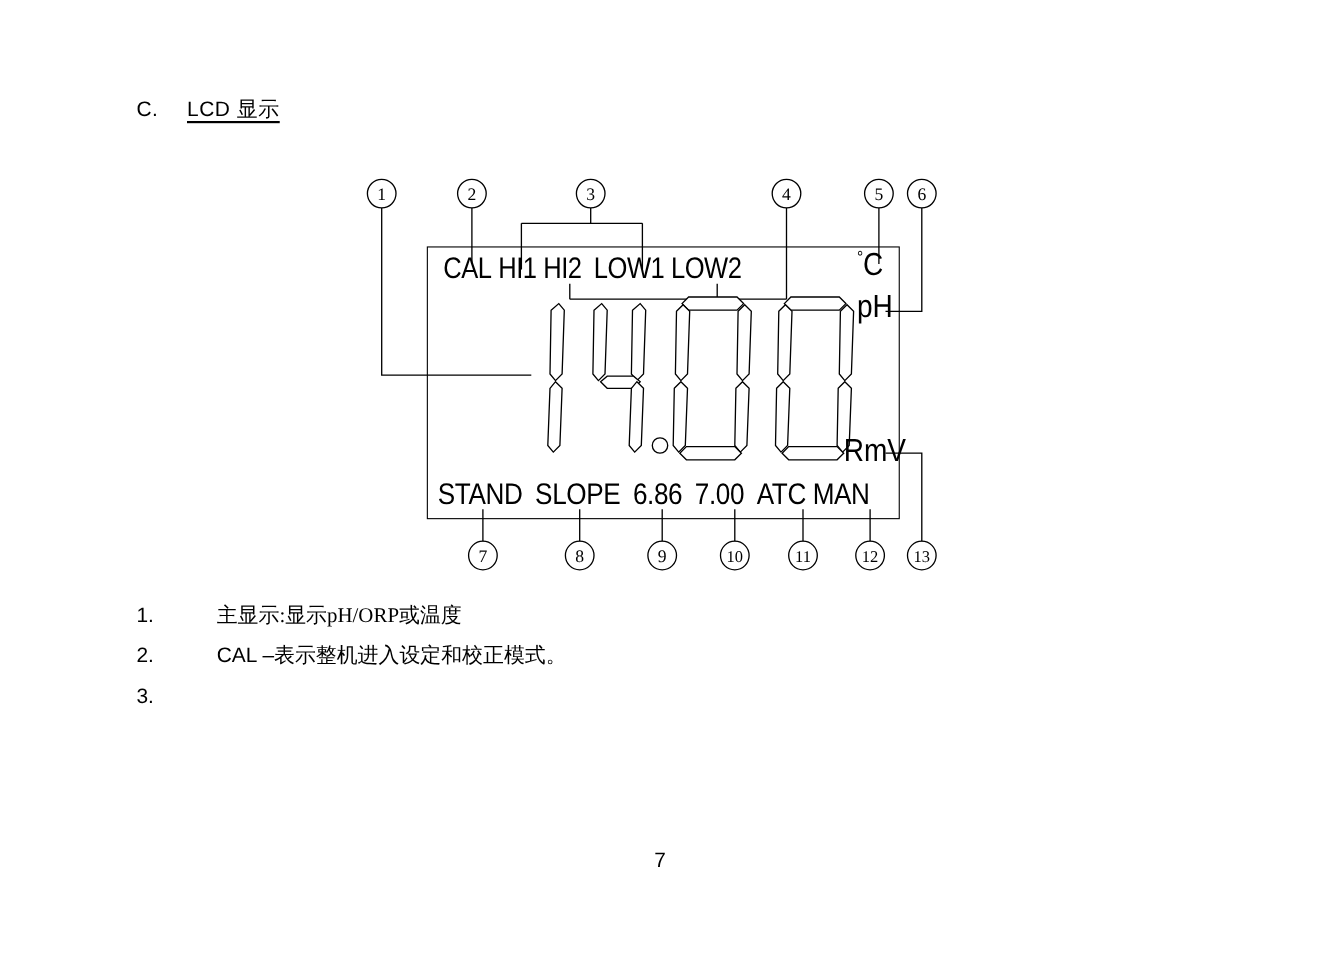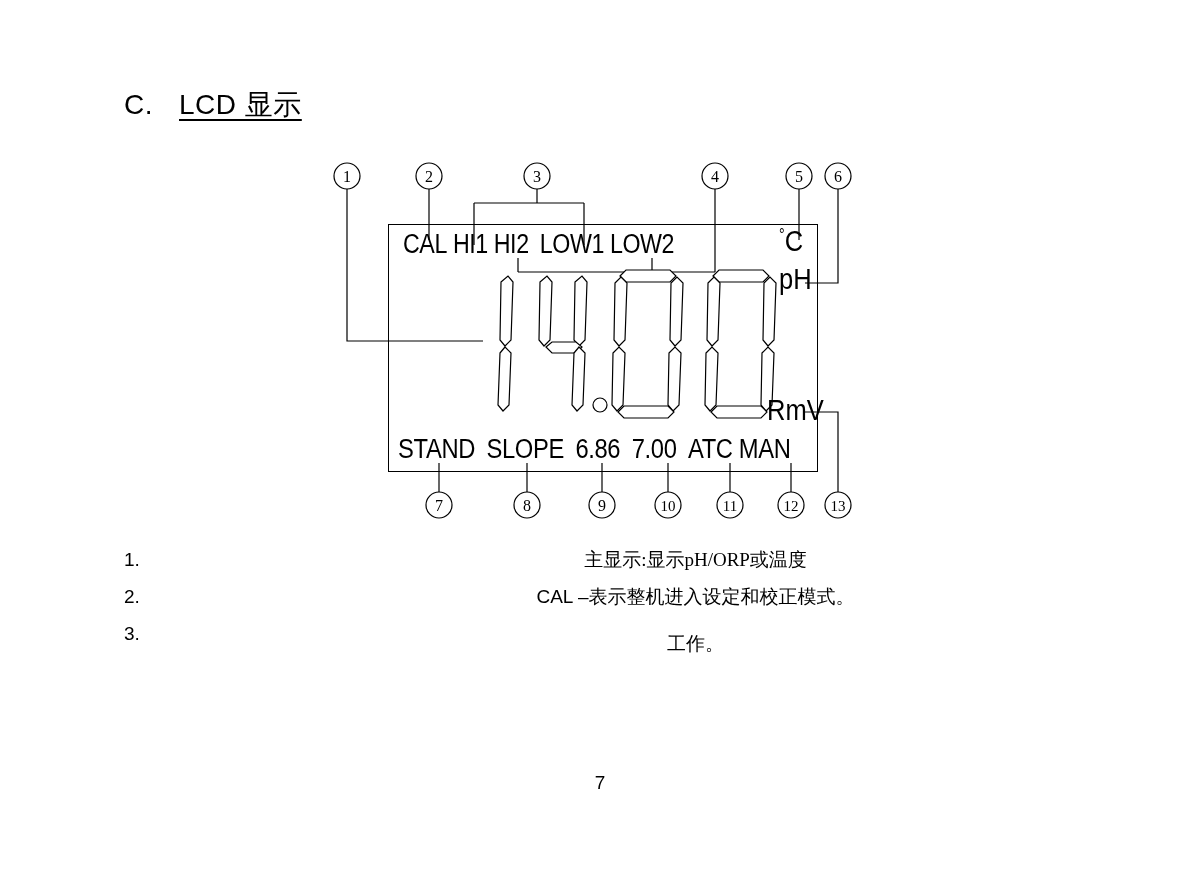--- a/index.html
+++ b/index.html
@@ -18,21 +18,21 @@
   .page {
     position: absolute;
     inset: 0;
   }
 
   
   .heading {
     position: absolute;
     left: 124px;
     top: 86px;
-    font-size: 28px;
+    font-size: 19px;
     font-family: "Liberation Sans", sans-serif;
     letter-spacing: 0.5px;
     white-space: nowrap;
   }
   .heading .lbl { margin-right: 26px; }
   .heading .ul {
     text-decoration: underline;
     text-underline-offset: 5px;
     text-decoration-thickness: 1.5px;
   }
@@ -131,21 +131,20 @@
   }
   .li .num {
     position: absolute;
     left: 0;
     top: 0;
     width: 44px;
   }
   .li .txt {
     display: block;
     margin-left: 73px;
-    text-align: center;
   }
   .sans { font-family: "Liberation Sans", sans-serif; }
   .serif { font-family: "Liberation Serif", serif; }
   .li3 .txt { line-height: 45px; }
   .li3 .ln { display: block; }
 
   .pagenum {
     position: absolute;
     left: 0;
     top: 772px;
@@ -280,21 +279,20 @@
     </div>
 
     <div class="li sans">
       <span class="num">2.</span>
       <span class="txt">CAL –表示整机进入设定和校正模式。</span>
     </div>
 
     <div class="li sans li3">
       <span class="num">3.</span>
       <span class="txt">
-        <span class="ln serif">工作。</span>
       </span>
     </div>
 
   </div>
 
   <div class="pagenum">7</div>
 
 </div>
 
 </body></html>

